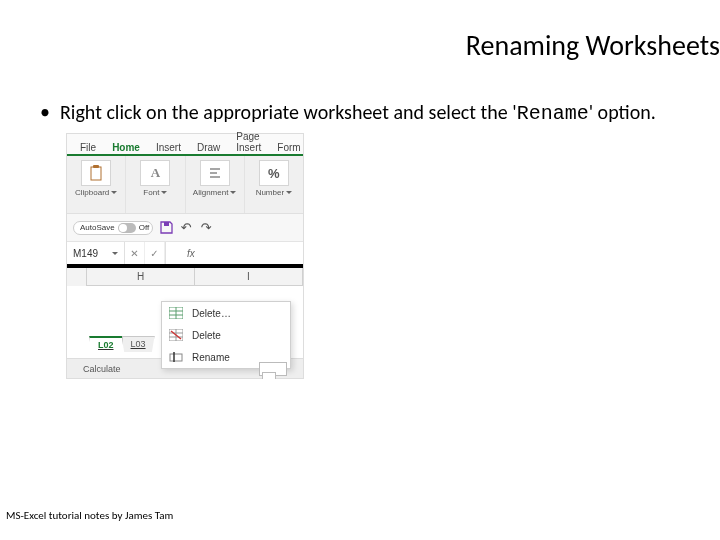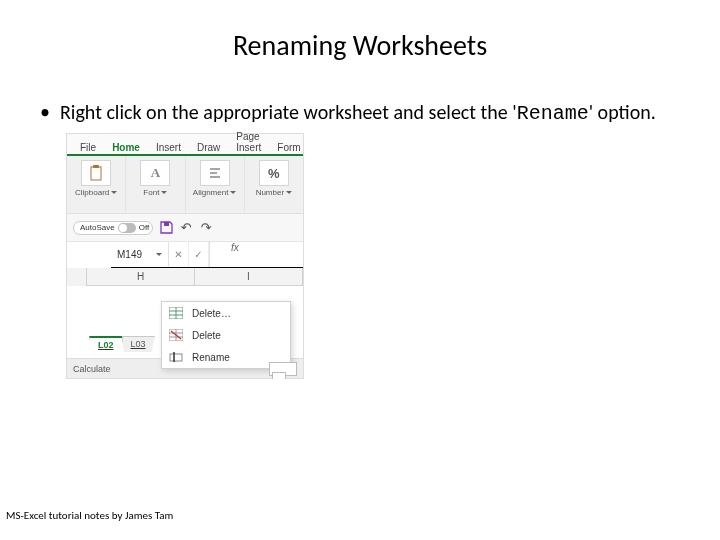--- a/index.html
+++ b/index.html
@@ -5,21 +5,21 @@
     * { box-sizing: border-box; margin: 0; padding: 0; }
     body {
       width: 720px;
       height: 540px;
       background: #fff;
       font-family: Calibri, Arial, sans-serif;
       color: #000;
       position: relative;
     }
     .slide-title {
-      text-align: center;
+      text-align: right;
       font-size: 28px;
       font-weight: 400;
       padding-top: 28px;
       padding-bottom: 18px;
     }
     .body-text {
       padding: 18px 40px 0 40px;
       font-size: 20px;
     }
     .bullet {
@@ -135,25 +135,25 @@
       width: 8px; height: 8px;
       border-radius: 4px;
       background: #fff;
     }
     .qat-icon { width: 14px; height: 14px; display: flex; align-items: center; justify-content: center; }
     .save-icon svg { color: #7b3db5; }
     .undo-icon, .redo-icon { color: #555; font-size: 13px; }
 
     .namebar {
       display: flex;
+      align-items: center;
       height: 26px;
-      border-bottom: 1px solid #000000;
-      font-size: 10px;
-      background: #fff;
-      margin-left: 44px;
+      border-bottom: 4px solid #000000;
+      font-size: 10px;
+      background: #fff;
     }
     .namebox {
       width: 58px;
       padding: 0 6px;
       border-right: 1px solid #e0e0e0;
       height: 100%;
       display: flex; align-items: center; justify-content: space-between;
     }
     .fx-controls {
       display: flex; align-items: center;
@@ -248,21 +248,21 @@
     }
     .mi-icon svg { display: block; }
 
     .statusbar {
       display: flex;
       align-items: center;
       height: 20px;
       background: #eeeeee;
       border-top: 1px solid #ddd;
       font-size: 9px;
-      padding: 0 6px;
+      padding: 0 16px;
       color: #555;
       gap: 12px;
     }
     .mini-tabthumb {
       margin-left: auto;
       width: 28px; height: 14px;
       border: 1px solid #bbb;
       background: #fff;
       position: relative;
     }

